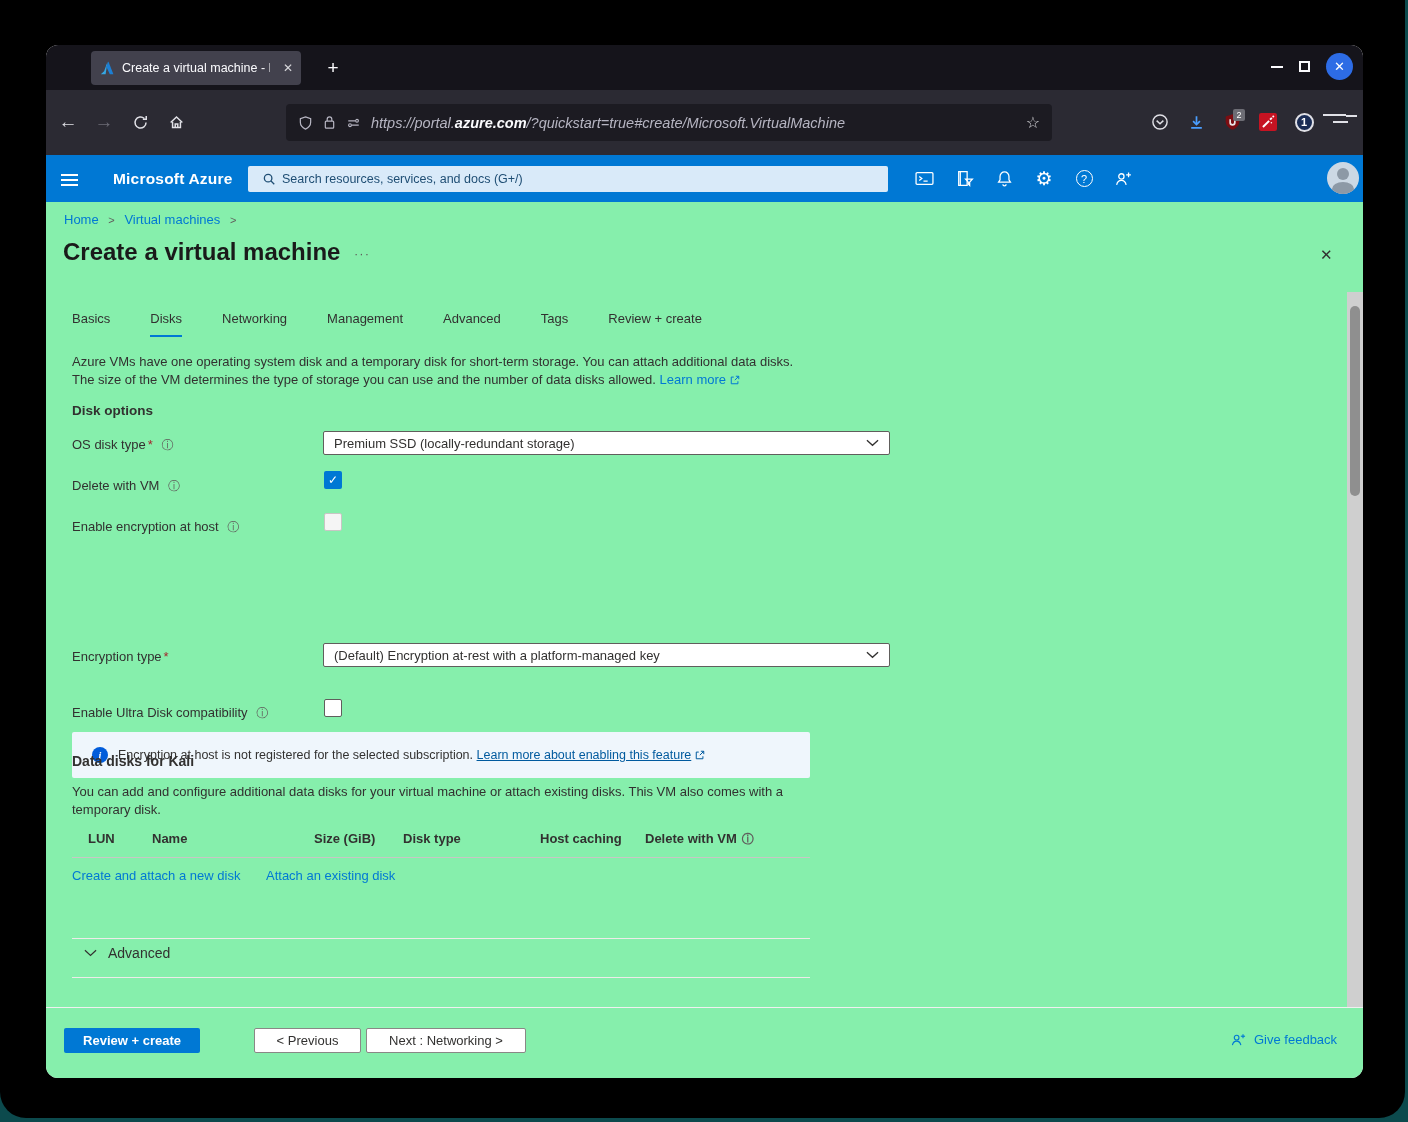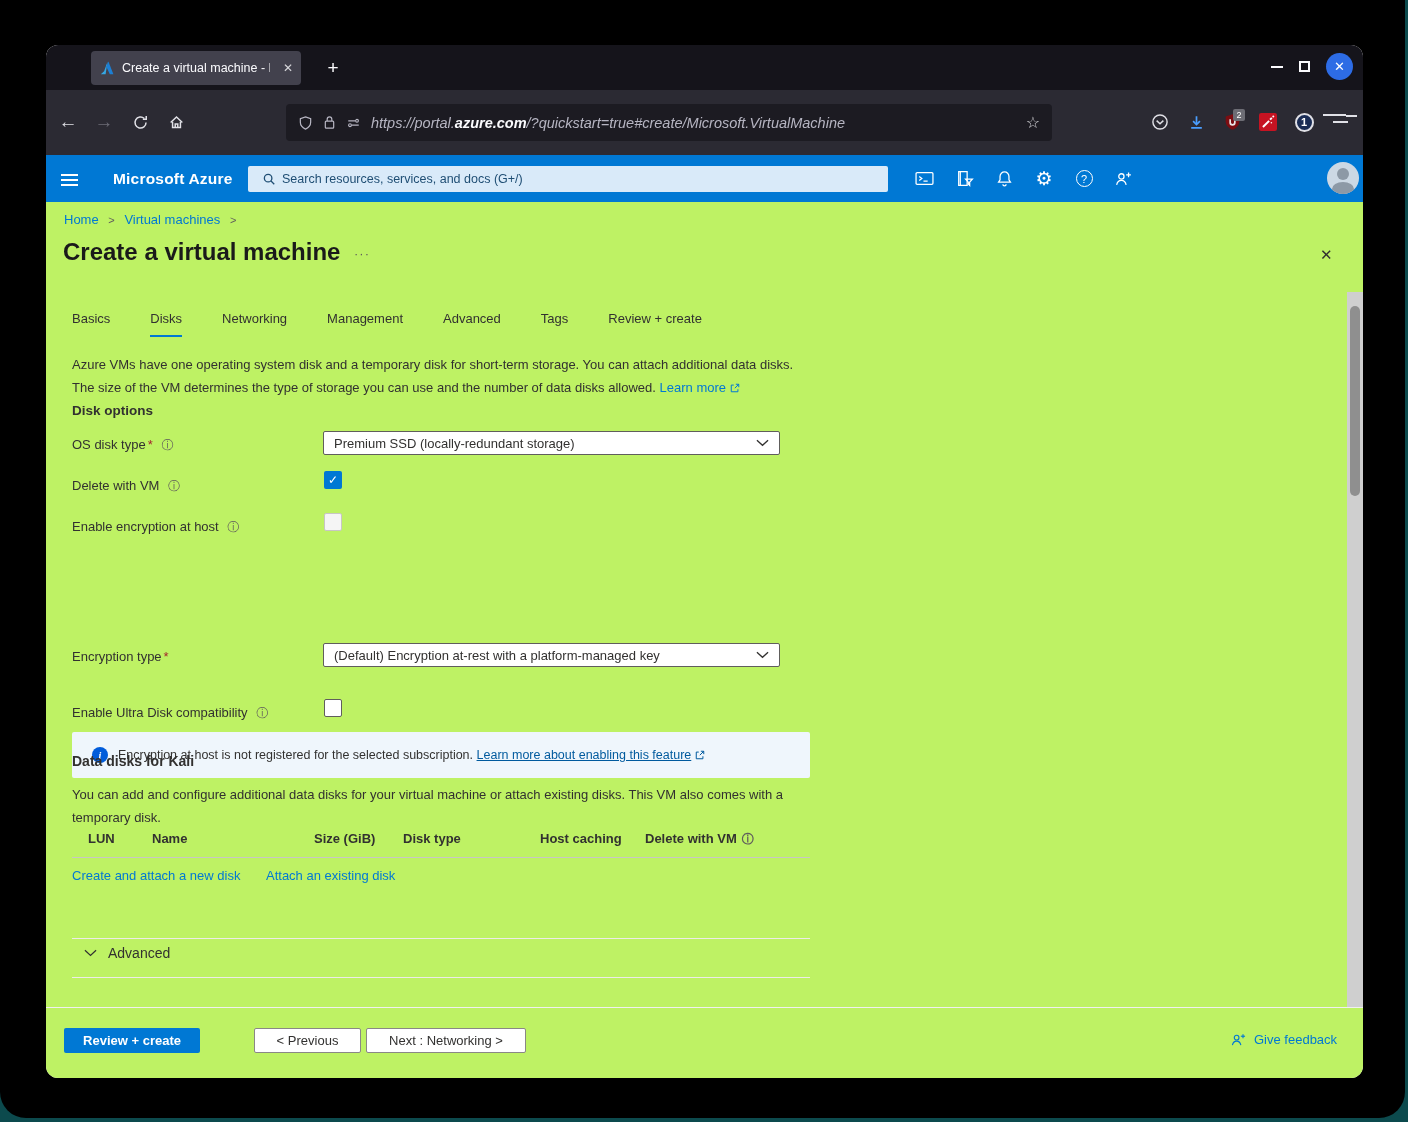--- a/index.html
+++ b/index.html
@@ -37,37 +37,37 @@
   .az-brand { position:absolute; left:67px; top:0; height:47px; line-height:47px; color:#fff; font-size:15.5px; font-weight:600; letter-spacing:.2px; }
   .azsearch { position:absolute; left:202px; top:11px; width:640px; height:26px; background:#d9eaf9; border-radius:2px; display:flex; align-items:center; padding:0 14px; gap:6px; }
   .azsearch input { border:none; outline:none; background:transparent; font-size:12.5px; color:#1f4e74; width:100%; font-family:"Liberation Sans",sans-serif; }
   .azsearch input::placeholder { color:#1f4e74; opacity:1; }
   .azbtn { position:absolute; top:7px; width:34px; height:33px; display:flex; align-items:center; justify-content:center; color:#fff; }
   .avatar { position:absolute; left:1281px; top:7px; width:32px; height:32px; border-radius:50%; background:#ccd8e4; overflow:hidden; }
   .avatar .head { position:absolute; left:10px; top:6px; width:12px; height:12px; border-radius:50%; background:#8d99a6; }
   .avatar .body { position:absolute; left:5px; top:20px; width:22px; height:14px; border-radius:50% 50% 0 0; background:#8d99a6; }
 
   
-  .content { position:absolute; left:0; top:157px; width:100%; bottom:0; background:#bef264; color:#323130; font-size:13px; }
+  .content { position:absolute; left:0; top:157px; width:100%; bottom:0; background:#86efac; color:#323130; font-size:13px; }
   a, .link { color:#0078d4; text-decoration:none; cursor:pointer; }
   .crumb-sep { color:#605e5c; font-size:11px; margin:0 6px; }
   .page-title { font-size:24px; font-weight:600; color:#1a1a1a; }
   .more-dots { color:#605e5c; font-size:13px; letter-spacing:1px; }
   .page-close { color:#323130; font-size:15px; }
 
   .ptabs { display:flex; gap:25px; font-size:13px; color:#323130; }
   .ptab { padding-bottom:9px; }
   .ptab.active { font-weight:400; border-bottom:2px solid #0078d4; }
 
-  .para { line-height:23px; }
+  .para { line-height:18px; }
   .sect { font-weight:700; font-size:13.5px; }
   .info-glyph { color:#605e5c; font-size:12px; margin-left:5px; }
   .req { color:#a4262c; margin-left:2px; }
 
-  .dropdown { position:absolute; width:457px; height:24px; border:1px solid #605e5c; border-radius:2px; background:#fff; display:flex; align-items:center; padding:0 10px; font-size:13px; color:#323130; }
+  .dropdown { position:absolute; width:567px; height:24px; border:1px solid #605e5c; border-radius:2px; background:#fff; display:flex; align-items:center; padding:0 10px; font-size:13px; color:#323130; }
   .dropdown svg { margin-left:auto; }
 
   .cb { position:absolute; width:18px; height:18px; border-radius:2px; }
   .cb.checked { background:#0078d4; color:#fff; display:flex; align-items:center; justify-content:center; font-size:12px; }
   .cb.disabled { background:#f5f5f5; border:1px solid #c8c6c4; }
   .cb.empty { background:#fff; border:1px solid #605e5c; }
 
   .banner { position:absolute; left:26px; top:530px; width:738px; height:46px; background:#eff6fc; border-radius:2px; display:flex; align-items:center; padding:0 20px; gap:10px; font-size:12.5px; }
   .banner-i { width:16px; height:16px; border-radius:50%; background:#015cda; color:#fff; font-size:10px; font-weight:700; font-style:italic; display:flex; align-items:center; justify-content:center; flex:0 0 16px; font-family:"Liberation Serif",serif; }
   .banner a { color:#005a9e; text-decoration:underline; }

